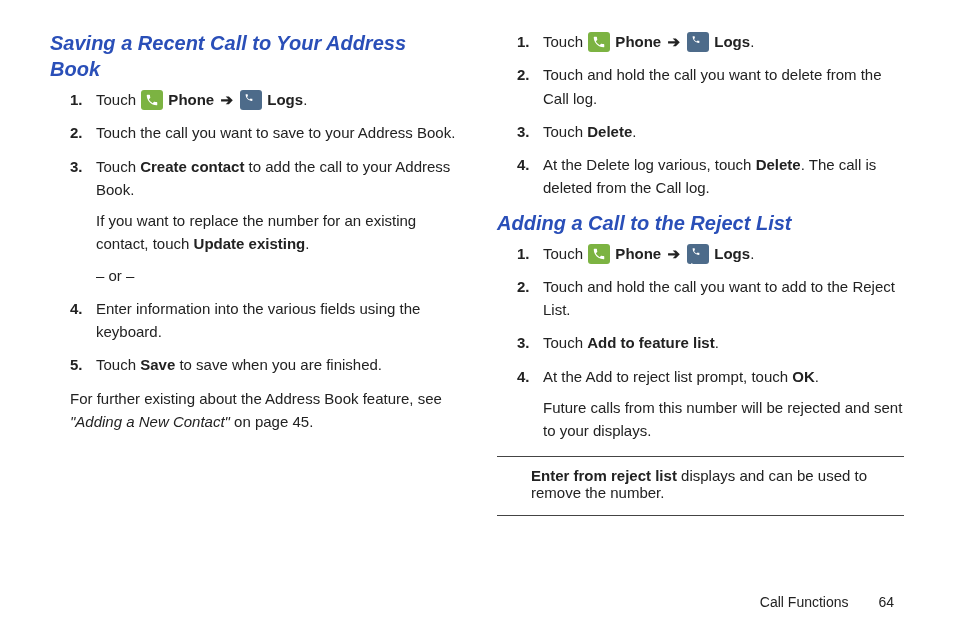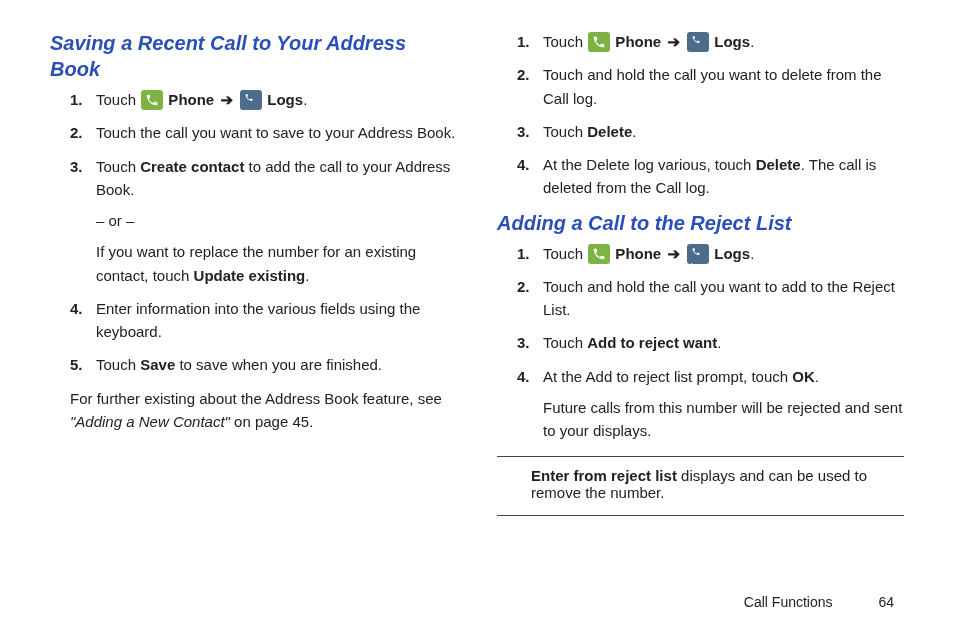--- a/index.html
+++ b/index.html
@@ -103,21 +103,21 @@
     .tip-body {
       padding-left: 34px;
     }
     .footer {
       position: absolute;
       bottom: 26px;
       right: 60px;
       font-size: 14px;
     }
     .footer .pn {
-      margin-left: 42px;
+      margin-left: 26px;
     }
     em.ref {
       font-style: italic;
     }
   </style>
 </head>
 <body>
 
 <div class="columns">
   <div class="col">
@@ -130,22 +130,22 @@
             </svg>
           </span><b> Phone </b><span class="arrow">➔</span> <span class="icon icon-logs">
             <div><svg viewBox="0 0 24 24" style="width:10px;height:9px">
                 <path d="M6.6 10.8c1.4 2.8 3.8 5.1 6.6 6.6l2.2-2.2c.3-.3.7-.4 1-.2 1.1.4 2.4.6 3.6.6.6 0 1 .4 1 1V20c0 .6-.4 1-1 1C10.6 21 3 13.4 3 4c0-.6.4-1 1-1h3.5c.6 0 1 .4 1 1 0 1.2.2 2.5.6 3.6.1.4 0 .8-.3 1l-2.2 2.2z"></path>
               </svg><div class="lab">Logs</div></div>
           </span><b> Logs</b><span>.</span>
       </li>
       <li>Touch the call you want to save to your Address Book.</li>
       <li>
         <span>Touch </span><b>Create contact</b><span> to add the call to your Address Book.</span>
+        <div class="sub"><span>If you want to replace the number for an existing contact, touch </span><b>Update existing</b><span>.</span></div>
         <div class="sub">– or –</div>
-        <div class="sub"><span>If you want to replace the number for an existing contact, touch </span><b>Update existing</b><span>.</span></div>
       </li>
       <li>Enter information into the various fields using the keyboard.</li>
       <li>
         <span>Touch </span><b>Save</b><span> to save when you are finished.</span>
       </li>
     </ol>
     <p class="note">
       <span>For further existing about the Address Book feature, see </span><em class="ref">"Adding a New Contact"</em><span> on page 45.</span>
     </p>
   </div>
@@ -180,21 +180,21 @@
               <path d="M6.6 10.8c1.4 2.8 3.8 5.1 6.6 6.6l2.2-2.2c.3-.3.7-.4 1-.2 1.1.4 2.4.6 3.6.6.6 0 1 .4 1 1V20c0 .6-.4 1-1 1C10.6 21 3 13.4 3 4c0-.6.4-1 1-1h3.5c.6 0 1 .4 1 1 0 1.2.2 2.5.6 3.6.1.4 0 .8-.3 1l-2.2 2.2z"></path>
             </svg>
           </span><b> Phone </b><span class="arrow">➔</span> <span class="icon icon-logs">
             <div><svg viewBox="0 0 24 24" style="width:10px;height:9px">
                 <path d="M6.6 10.8c1.4 2.8 3.8 5.1 6.6 6.6l2.2-2.2c.3-.3.7-.4 1-.2 1.1.4 2.4.6 3.6.6.6 0 1 .4 1 1V20c0 .6-.4 1-1 1C10.6 21 3 13.4 3 4c0-.6.4-1 1-1h3.5c.6 0 1 .4 1 1 0 1.2.2 2.5.6 3.6.1.4 0 .8-.3 1l-2.2 2.2z"></path>
               </svg><div class="lab">Logs</div></div>
           </span><b> Logs</b><span>.</span>
       </li>
       <li>Touch and hold the call you want to add to the Reject List.</li>
       <li>
-        <span>Touch </span><b>Add to reject want</b><span>.</span>
+        <span>Touch </span><b>Add to feature list</b><span>.</span>
       </li>
       <li>
         <span>At the Add to reject list prompt, touch </span><b>OK</b><span>.</span>
         <div class="sub">Future calls from this number will be rejected and sent to your displays.</div>
       </li>
     </ol>
 
     <hr class="div">
     <p class="tip-body">
       <b>Enter from reject list</b><span> displays and can be used to remove the number.</span>

